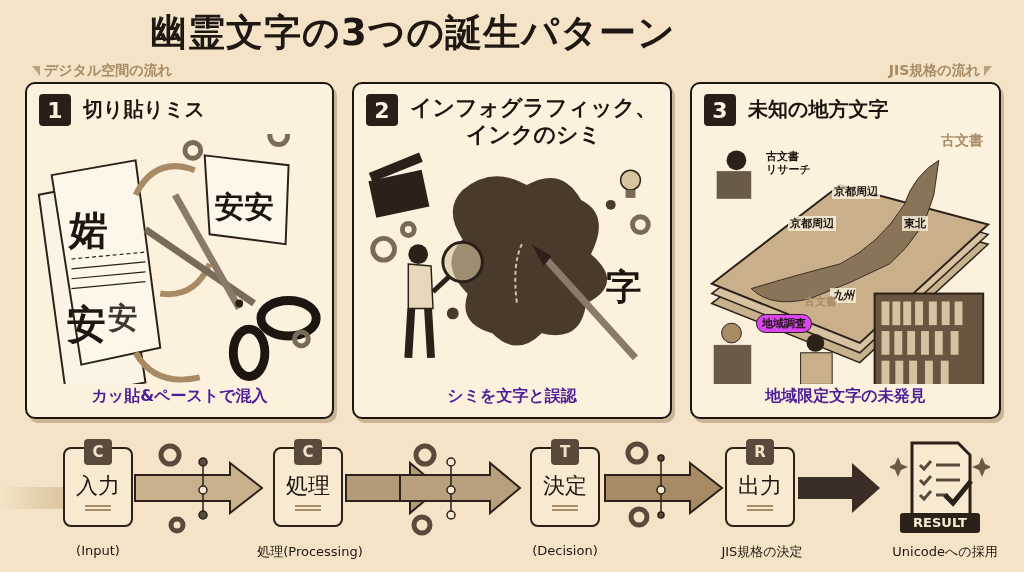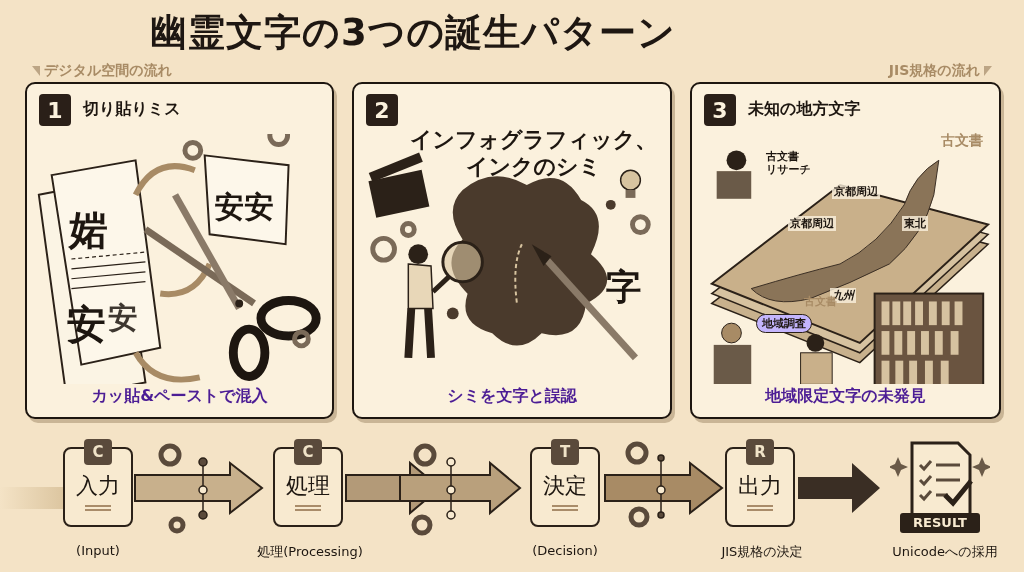--- a/index.html
+++ b/index.html
@@ -29,22 +29,22 @@
     overflow: hidden;
   }
   .p1 { left: 25px; width: 309px; }
   .p2 { left: 352px; width: 320px; }
   .p3 { left: 690px; width: 311px; }
   .panel-head { position: absolute; left: 12px; top: 10px; display: flex; align-items: flex-start; gap: 12px; }
   .num {
     width: 32px; height: 32px; background: #2a1f18; color: #fbf1dd; border-radius: 4px;
     font-weight: bold; font-size: 22px; display: flex; align-items: center; justify-content: center; flex-shrink: 0;
   }
-  .panel-title { font-size: 16px; font-weight: bold; line-height: 30px; color: #1d1610; }
-  .p2 .panel-title { font-size: 22px; line-height: 27px; text-align: center; margin-top: 32px; }
+  .panel-title { font-size: 20px; font-weight: bold; line-height: 30px; color: #1d1610; }
+  .p2 .panel-title { font-size: 22px; line-height: 27px; text-align: center; }
   .caption {
     position: absolute; bottom: 10px; left: 0; width: 100%; text-align: center;
     font-size: 16px; font-weight: bold; color: #4c1d95;
   }
   .illus { position: absolute; left: 0; top: 50px; width: 100%; height: 250px; }
   .tag { position: absolute; font-size: 11px; font-weight: bold; color: #1d1610; background: rgba(251,241,221,0.8); padding: 0 2px; }
   .tag.faded { color: #a88b65; background: none; font-size: 14px; }
 
   
   .flow { position: absolute; left: 0; top: 425px; width: 1024px; height: 147px; }
@@ -212,21 +212,21 @@
     </g>
   </svg>
   <div class="tag faded" style="right:14px; top:48px;">古文書</div>
   <div class="tag" style="left:72px; top:66px; white-space:pre-line; line-height:13px;">古文書
 リサーチ</div>
   <div class="tag" style="left:140px; top:100px;">京都周辺</div>
   <div class="tag" style="left:96px; top:132px;">京都周辺</div>
   <div class="tag" style="left:210px; top:132px;">東北</div>
   <div class="tag" style="left:138px; top:204px;font-style:italic;">九州</div>
   <div class="tag" style="left:110px; top:210px; color:#a88b65; background:none;">古文書</div>
-  <div class="tag" style="left:64px; top:230px; border:1.5px solid #2b2118; border-radius:10px; padding:1px 5px; background:#c4b5fd;">地域調査</div>
+  <div class="tag" style="left:64px; top:230px; border:1.5px solid #2b2118; border-radius:10px; padding:1px 5px; background:#d946ef;">地域調査</div>
   <div class="caption">地域限定文字の未発見</div>
 </div>
 
 <div class="flow">
   <div class="band"></div>
 
   <svg style="position:absolute;left:0;top:0;width:1024px;height:147px;">
     <g>
       <polygon points="135,50 230,50 230,38 262,63 230,88 230,76 135,76" fill="#c8b08c" stroke="#2b2118" stroke-width="2"></polygon>
       <polygon points="346,50 410,50 410,38 440,63 410,88 410,76 346,76" fill="#b39a78" stroke="#2b2118" stroke-width="2"></polygon>

